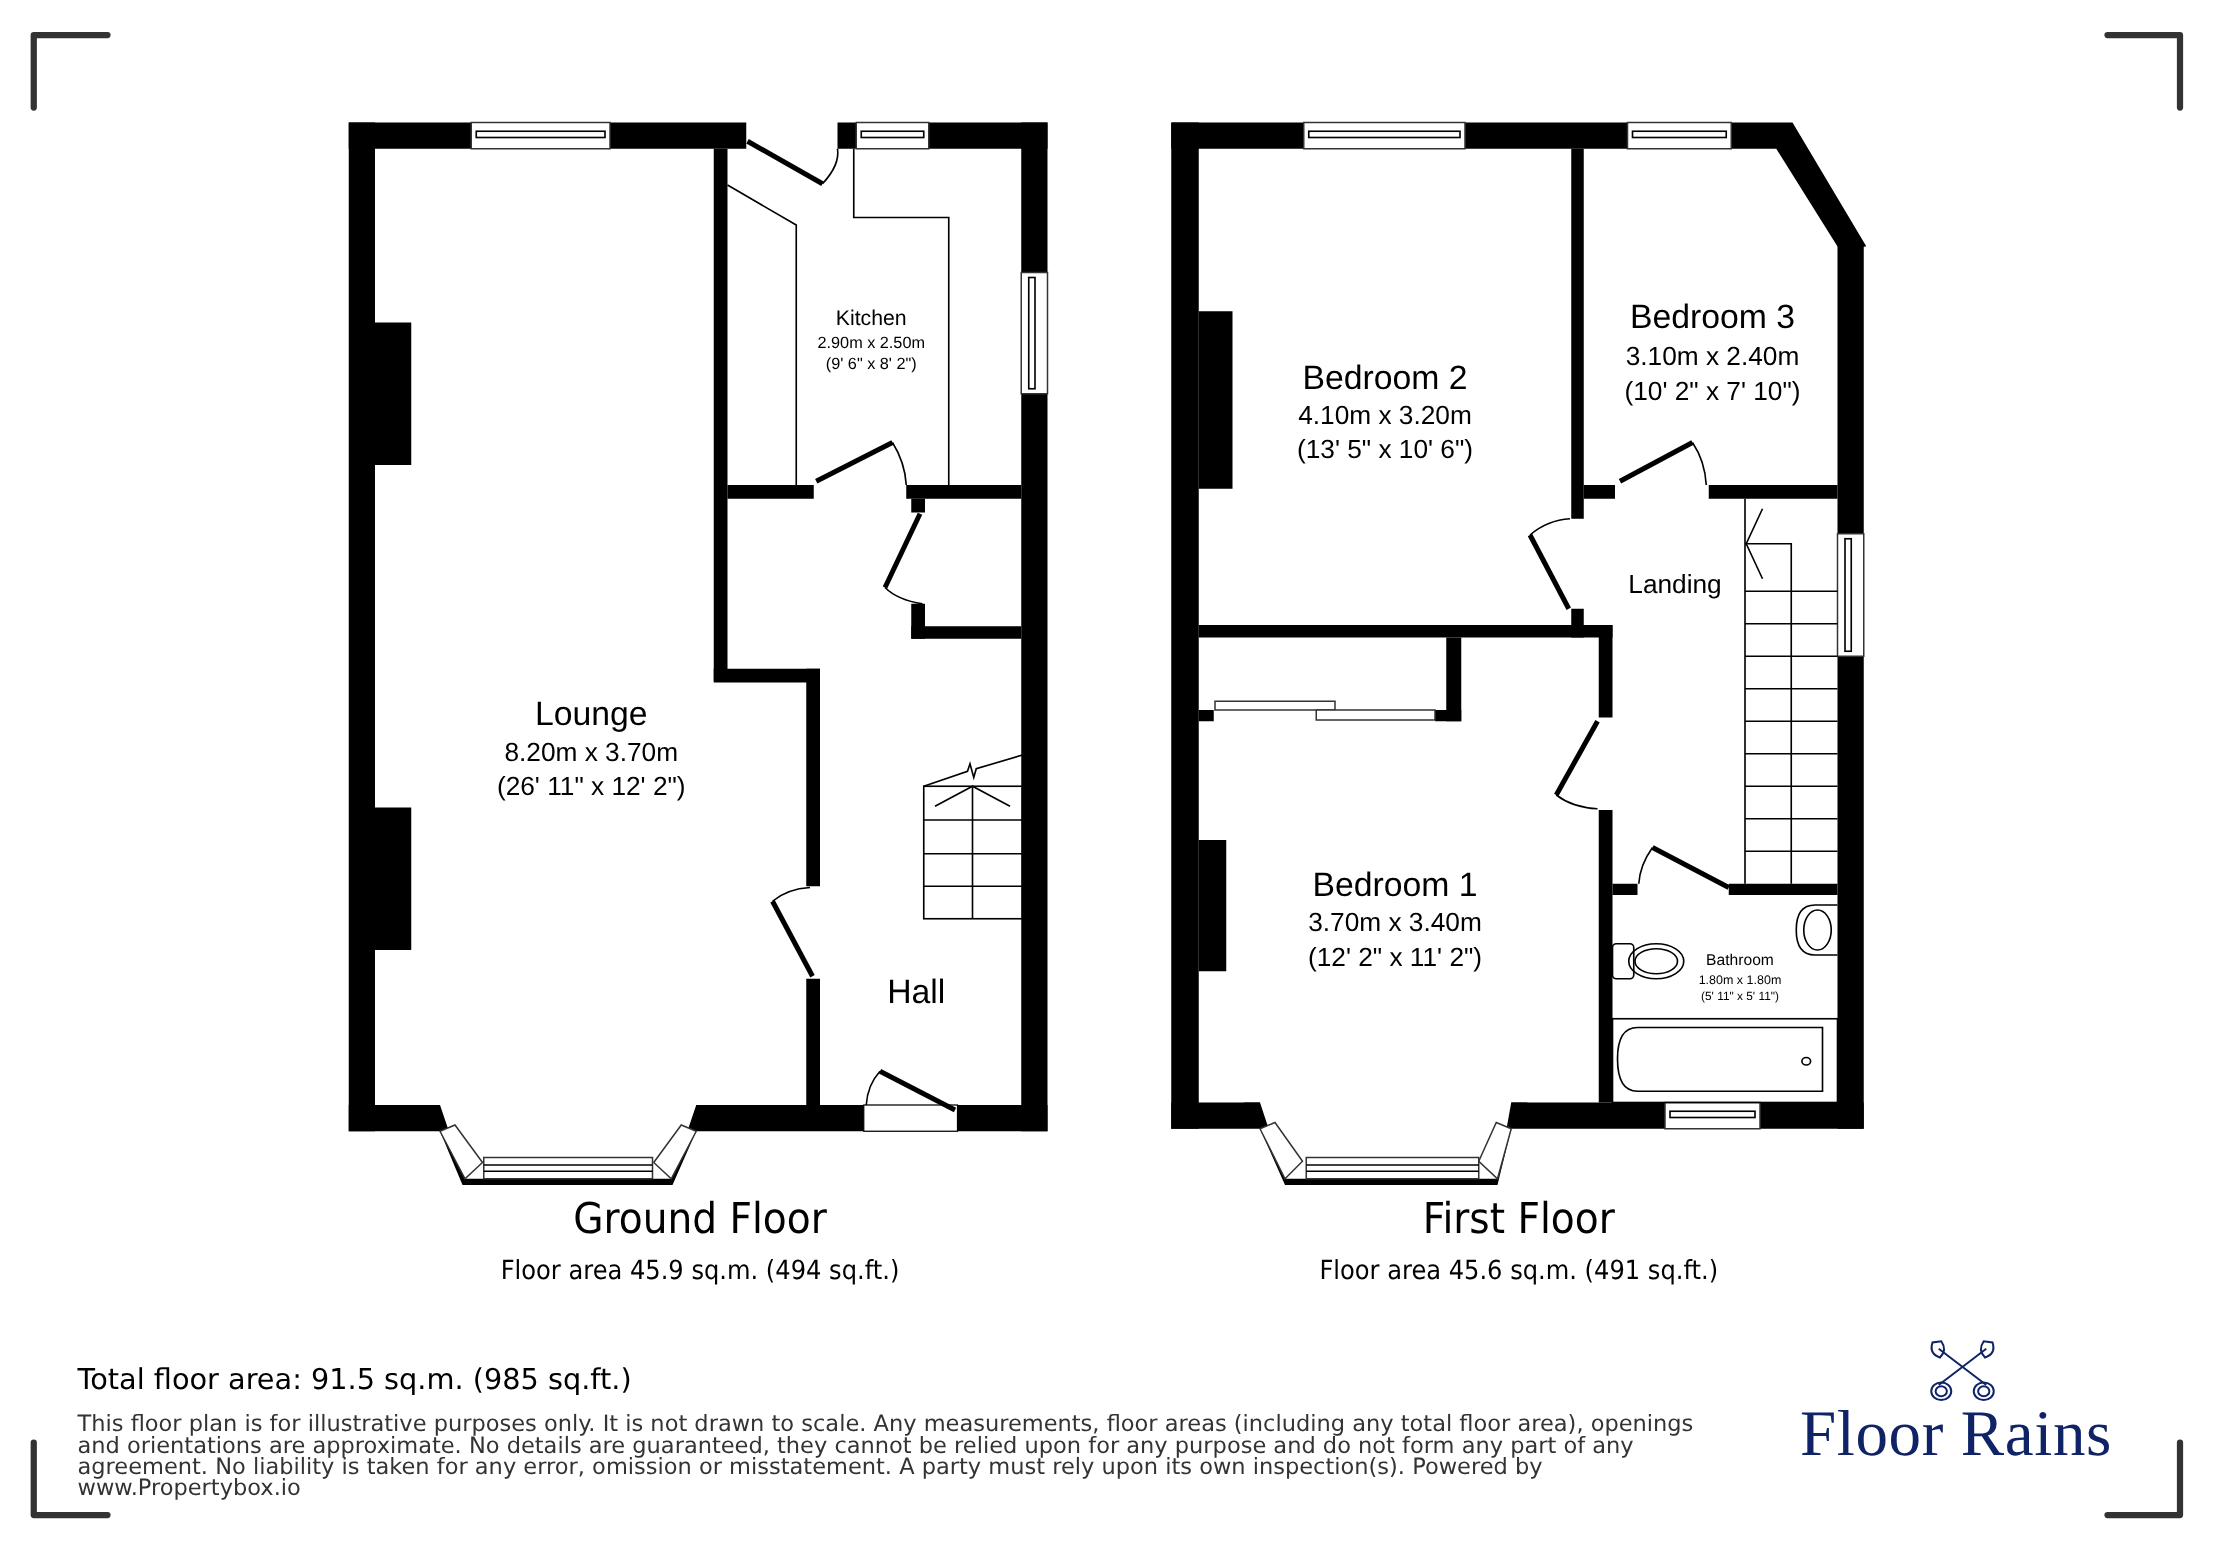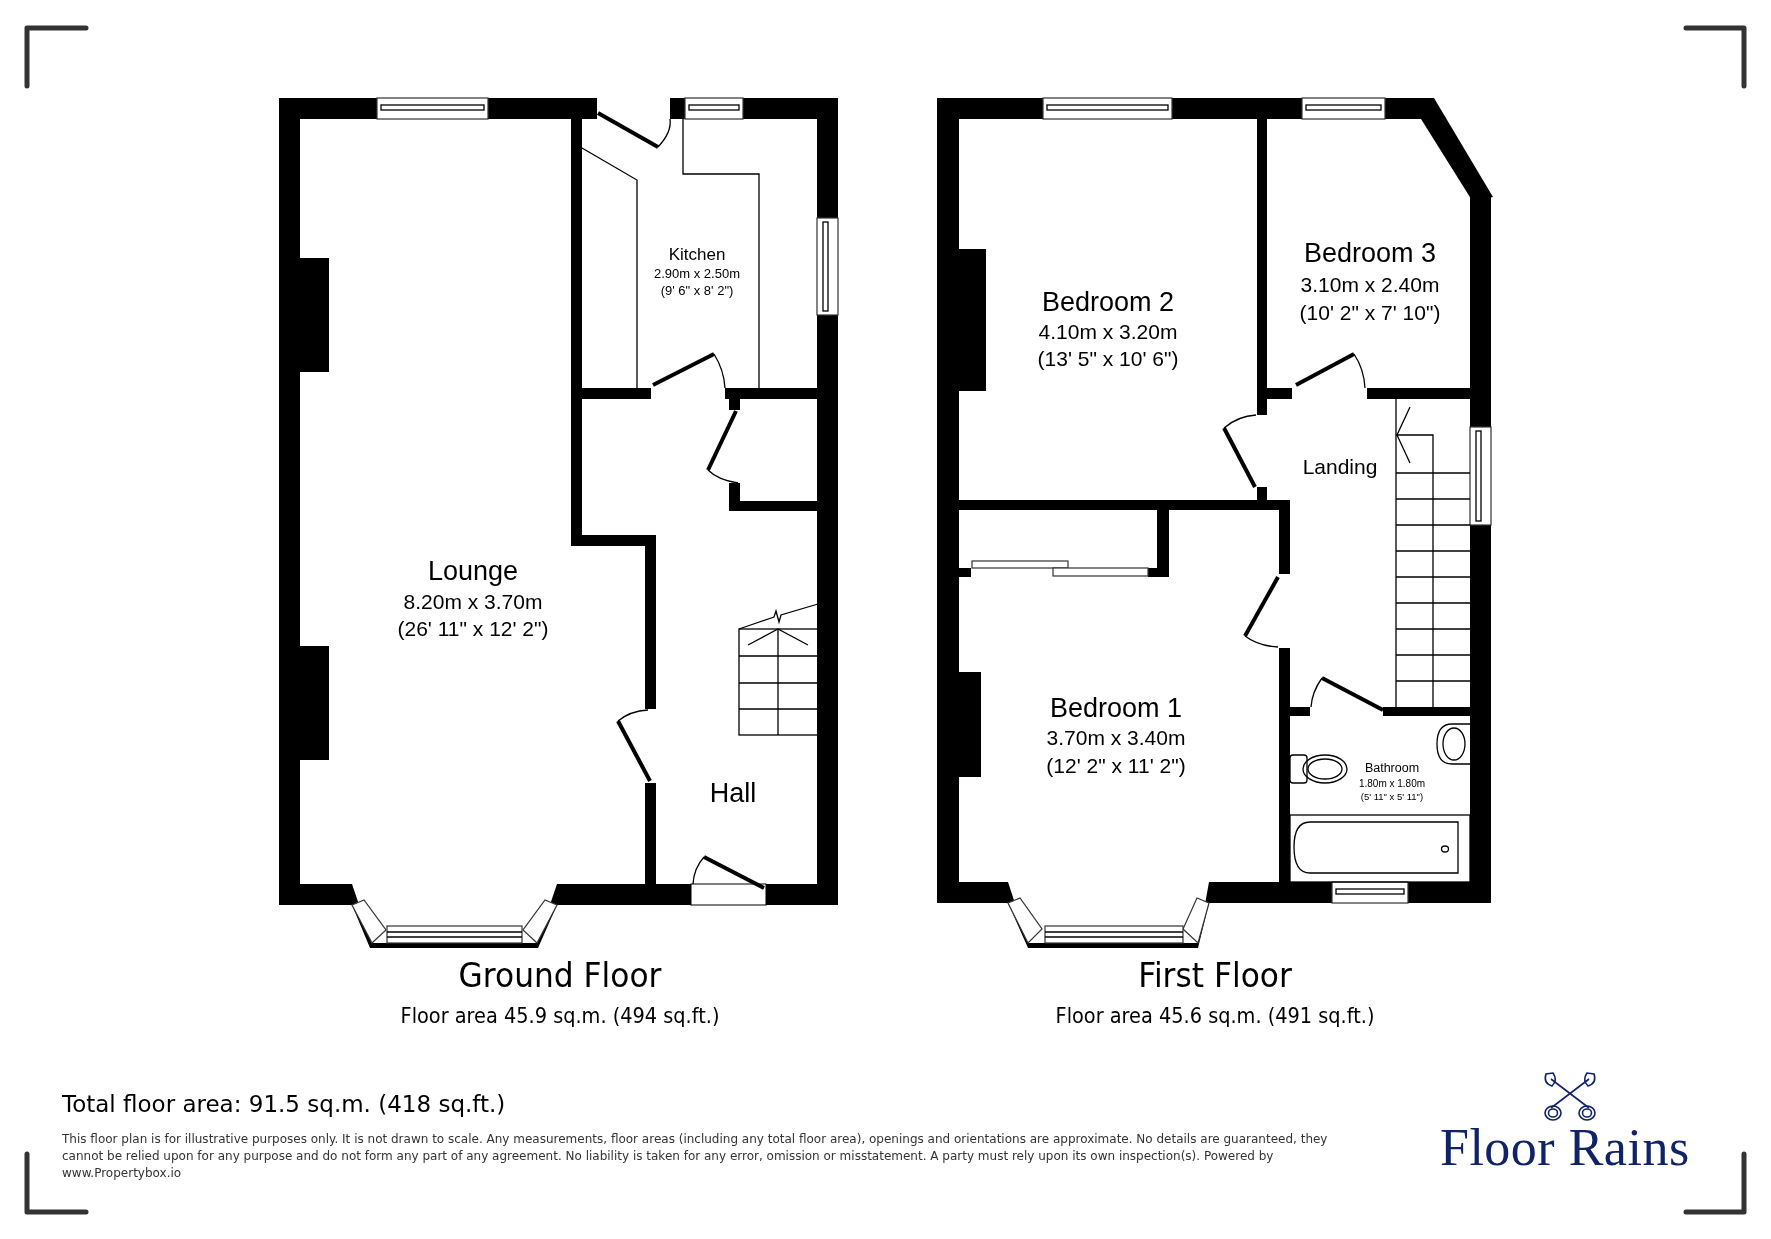--- a/index.html
+++ b/index.html
@@ -9,21 +9,21 @@
   .thin { fill:none; stroke:#000; stroke-width:1.3; }
   .door { fill:none; stroke:#000; stroke-width:4; }
   .arc { fill:none; stroke:#000; stroke-width:1.3; }
   .win { fill:#fff; stroke:#333; stroke-width:1.2; }
   .bracket { fill:none; stroke:#333; stroke-width:5; stroke-linecap:round; stroke-linejoin:round; }
   .room-name { font-family:"Liberation Sans", sans-serif; fill:#000; text-anchor:middle; }
   .room-dim { font-family:"Liberation Sans", sans-serif; fill:#000; text-anchor:middle; }
   .floor-title { position:absolute; font-family:"DejaVu Sans", sans-serif; font-size:34px; color:#000; text-align:center; transform:scaleX(0.92); }
   .floor-area { position:absolute; font-family:"DejaVu Sans", sans-serif; font-size:21px; color:#000; text-align:center; transform:scaleX(0.92); }
   .total { position:absolute; left:62px; top:1091px; font-family:"DejaVu Sans", sans-serif; font-size:23px; color:#000; }
-  .disclaimer { position:absolute; left:62px; top:1131px; width:1310px; font-family:"DejaVu Sans", sans-serif; font-size:12px; line-height:17px; color:#333; }
+  .disclaimer { position:absolute; left:62px; top:1131px; width:1310px; font-family:"DejaVu Sans", sans-serif; font-size:18px; line-height:17px; color:#333; }
   .logo-text { position:absolute; left:1440px; top:1118px; font-family:"Liberation Serif", serif; font-size:52px; color:#0f2366; letter-spacing:0.5px; }
 </style>
 </head>
 <body>
 
 <svg width="1771" height="1239" viewBox="0 0 1771 1239">
 
   <path class="bracket" d="M27 86 L27 28 L86 28"></path>
   <path class="bracket" d="M1686 28 L1744 28 L1744 86"></path>
   <path class="bracket" d="M27 1154 L27 1212 L86 1212"></path>
@@ -253,16 +253,16 @@
     <ellipse cx="1553" cy="1113" rx="4.5" ry="4"></ellipse>
     <ellipse cx="1587" cy="1113" rx="4.5" ry="4"></ellipse>
   </g>
 </svg>
 
 <div class="floor-title" style="left:435px; top:955px; width:250px;">Ground Floor</div>
 <div class="floor-area" style="left:335px; top:1004px; width:450px;">Floor area 45.9 sq.m. (494 sq.ft.)</div>
 <div class="floor-title" style="left:1090px; top:955px; width:250px;">First Floor</div>
 <div class="floor-area" style="left:990px; top:1004px; width:450px;">Floor area 45.6 sq.m. (491 sq.ft.)</div>
 
-<div class="total">Total floor area: 91.5 sq.m. (418 sq.ft.)</div>
+<div class="total">Total floor area: 91.5 sq.m. (985 sq.ft.)</div>
 <div class="disclaimer">This floor plan is for illustrative purposes only. It is not drawn to scale. Any measurements, floor areas (including any total floor area), openings and orientations are approximate. No details are guaranteed, they cannot be relied upon for any purpose and do not form any part of any agreement. No liability is taken for any error, omission or misstatement. A party must rely upon its own inspection(s). Powered by www.Propertybox.io</div>
 
 <div class="logo-text">Floor Rains</div>
 
 </body></html>

